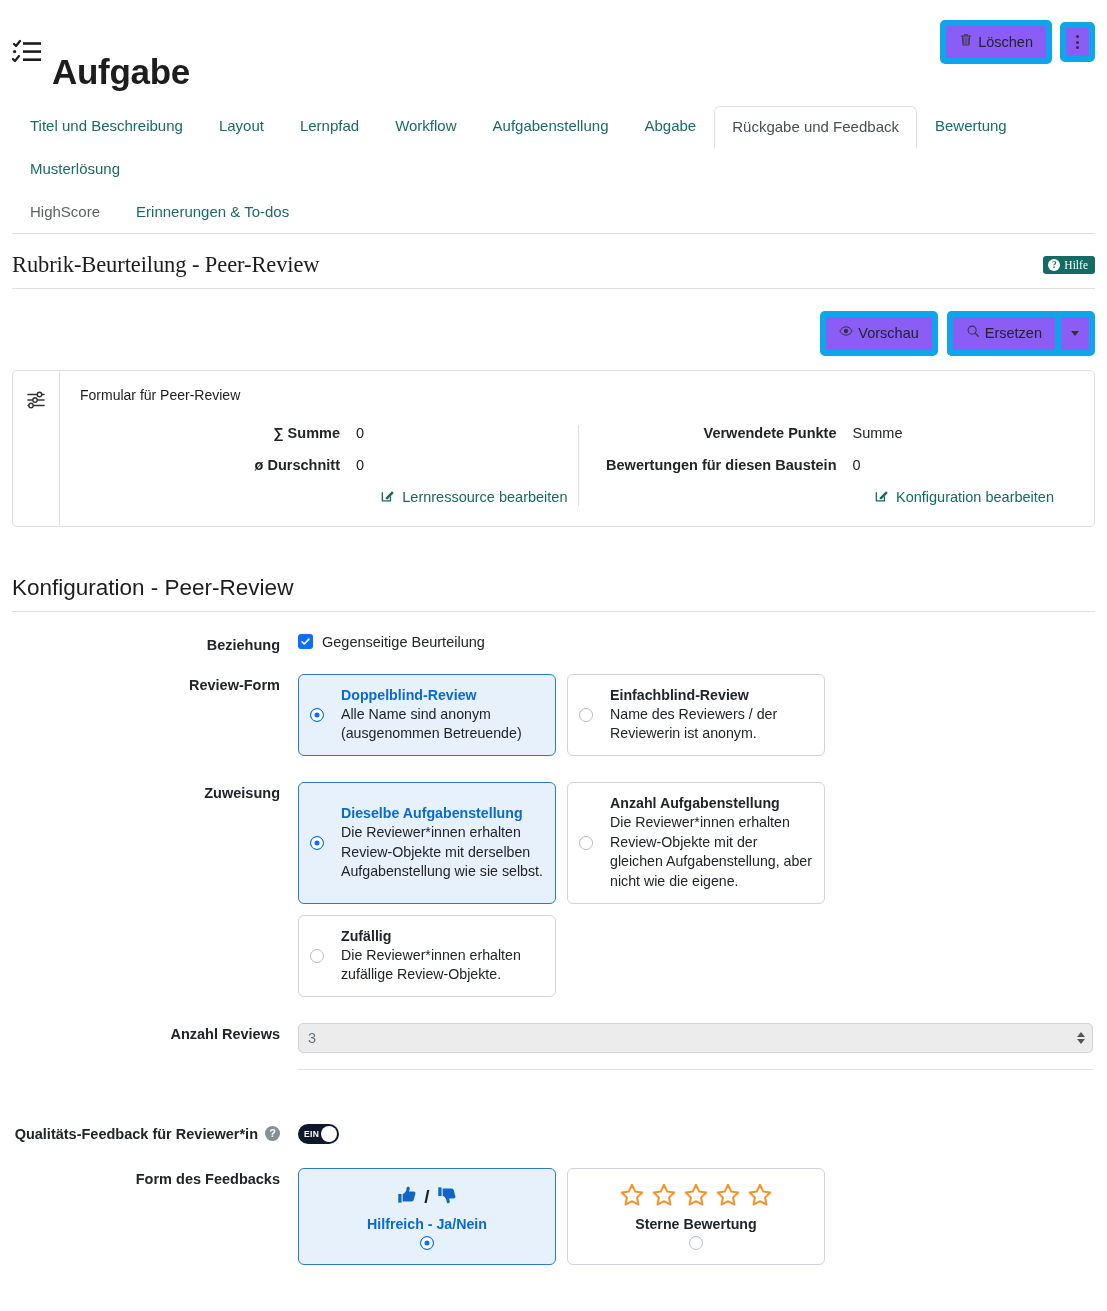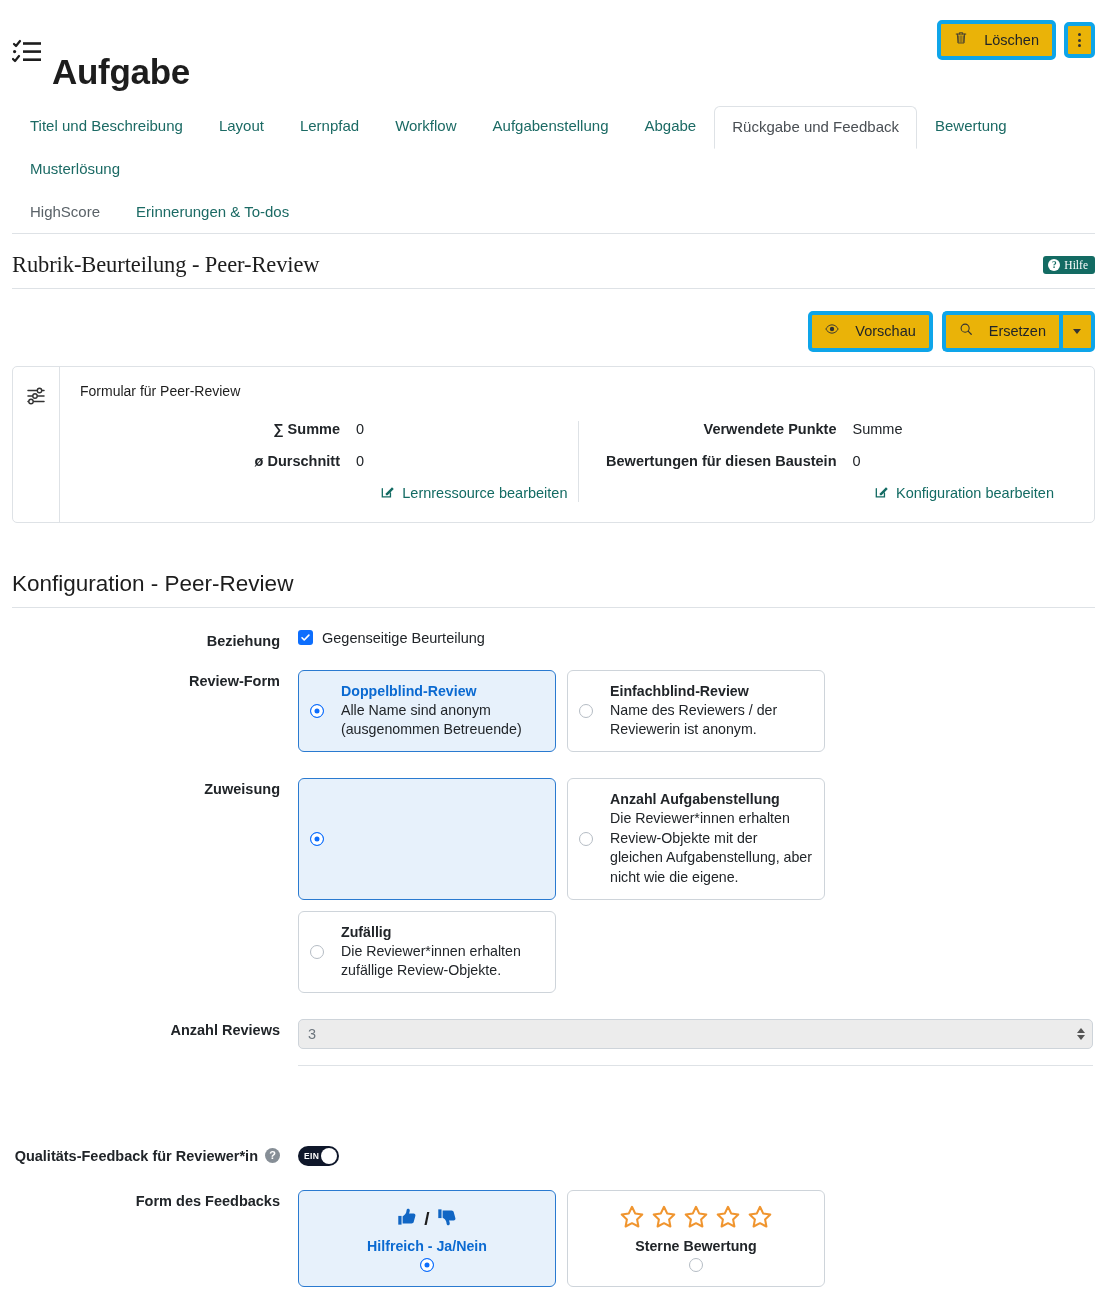--- a/index.html
+++ b/index.html
@@ -19,23 +19,23 @@
   .brand { display: flex; align-items: center; gap: 10px; }
   .brand-title {
     font-size: 35px; font-weight: 700; letter-spacing: -0.3px; color: #1d1d1d;
     line-height: 1;
     margin-top: 40px;
   }
   .brand-icon { width: 30px; height: 28px; display: block; }
 
   .header-actions { display: flex; align-items: center; gap: 8px; margin-top: 6px; }
   .btn {
-    background: #eab308; border: 4px solid #0ea5e9; border-radius: 5px;
+    background: #8b5cf6; border: 6px solid #0ea5e9; border-radius: 5px;
     font-family: "Liberation Sans", sans-serif; font-size: 14.5px; color: #212529;
-    padding: 7px 13px; cursor: pointer; display: inline-flex; align-items: center; gap: 16px;
+    padding: 7px 13px; cursor: pointer; display: inline-flex; align-items: center; gap: 5px;
     line-height: 1.2; white-space: nowrap;
   }
   .btn-icononly { padding: 7px 10px; }
   .kebab { display: flex; flex-direction: column; gap: 2.5px; align-items: center; }
   .kebab i { width: 3px; height: 3px; background: #333; border-radius: 50%; display: block; }
 
   
   .tabs {
     margin-top: 16px; padding: 0 12px;
     display: flex; flex-wrap: wrap; align-items: flex-end;
@@ -168,21 +168,21 @@
   }
   .spinner {
     position: absolute; right: 7px; top: 50%; transform: translateY(-50%);
     display: flex; flex-direction: column; gap: 2px; cursor: pointer;
   }
   .spin-up { width: 0; height: 0; border-left: 4px solid transparent; border-right: 4px solid transparent; border-bottom: 5px solid #555; }
   .spin-dn { width: 0; height: 0; border-left: 4px solid transparent; border-right: 4px solid transparent; border-top: 5px solid #555; }
   .field-rule { height: 1px; background: #dee2e6; width: 795px; margin-top: 16px; }
 
   
-  .toggle-row { display: flex; align-items: center; margin-top: 80px; padding: 0 12px; }
+  .toggle-row { display: flex; align-items: center; margin-top: 54px; padding: 0 12px; }
   .toggle-label-wrap {
     width: 286px; flex: 0 0 286px; text-align: right; padding-right: 18px;
     font-size: 14.5px; font-weight: 700; color: #212529;
     display: flex; align-items: center; justify-content: flex-end; gap: 7px;
   }
   .help-dot {
     width: 15px; height: 15px; border-radius: 50%; background: #868e96; color: #fff;
     font-size: 11px; font-weight: 700; display: inline-flex; align-items: center;
     justify-content: center; cursor: pointer; line-height: 1;
   }
@@ -399,20 +399,24 @@
         </div>
     </div>
   </div>
 
   <div class="frow" style="margin-top:26px">
     <div class="frow-label">Zuweisung</div>
     <div class="frow-field">
       <div class="card-grid" id="assignment-options">
           <div class="opt selected">
             <span class="radio"></span>
+            <div class="opt-text">
+              <div class="opt-title">Dieselbe Aufgabenstellung</div>
+              <div class="opt-desc">Die Reviewer*innen erhalten Review-Objekte mit derselben Aufgabenstellung wie sie selbst.</div>
+            </div>
           </div>
           <div class="opt">
             <span class="radio"></span>
             <div class="opt-text">
               <div class="opt-title">Anzahl Aufgabenstellung</div>
               <div class="opt-desc">Die Reviewer*innen erhalten Review-Objekte mit der gleichen Aufgabenstellung, aber nicht wie die eigene.</div>
             </div>
           </div>
           <div class="opt">
             <span class="radio"></span>

